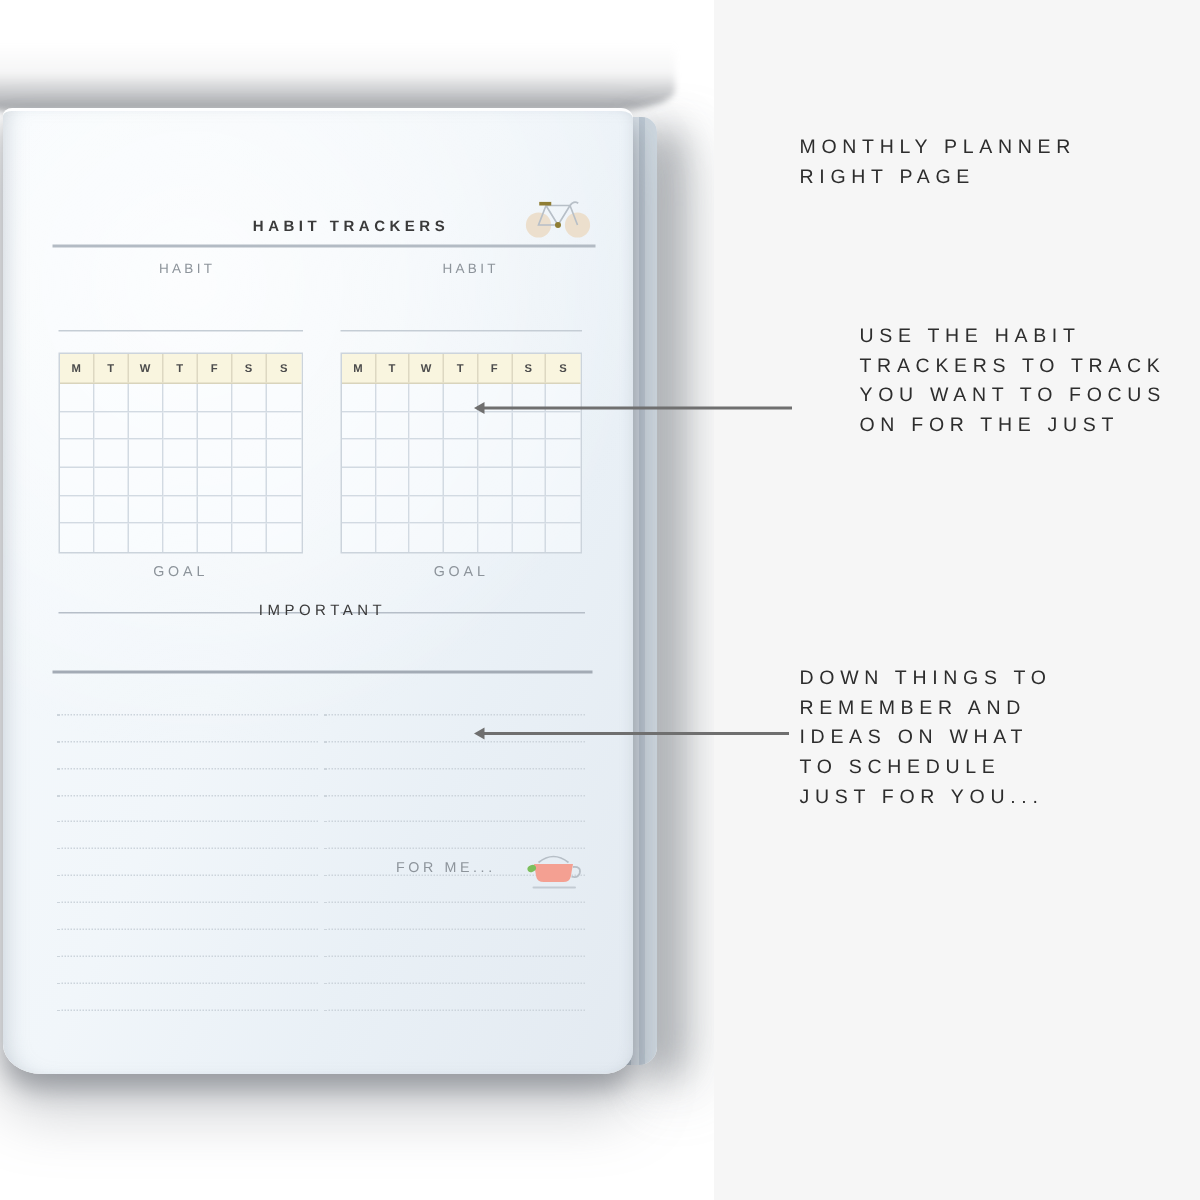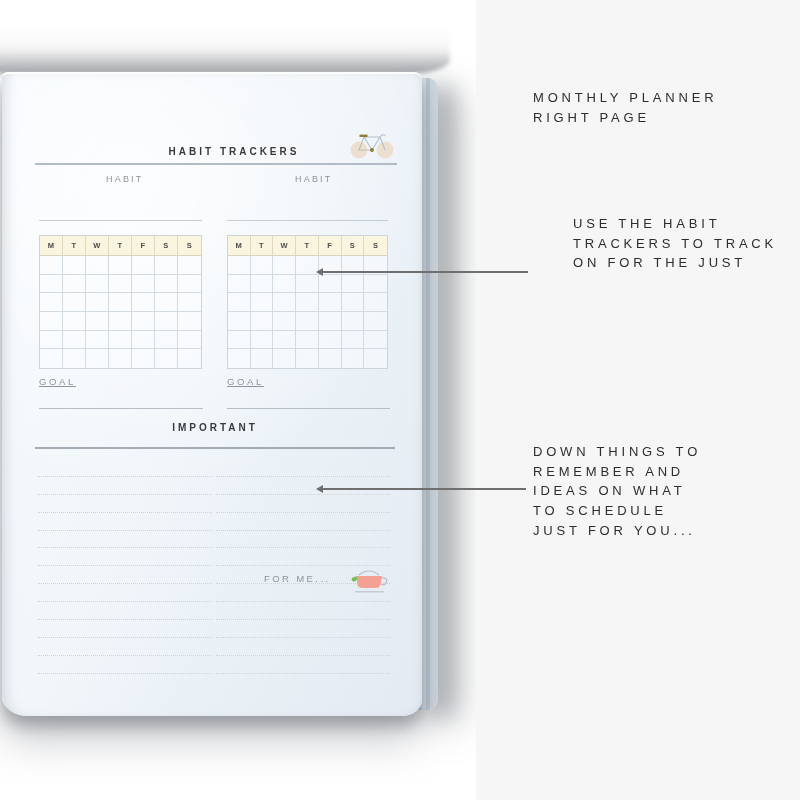--- a/index.html
+++ b/index.html
@@ -93,29 +93,29 @@
     border-right:1px solid #ddd8c2;
   }
   .dcell:last-child{border-right:none;}
   .tracker-body{display:grid;grid-template-columns:repeat(7,1fr);grid-auto-rows:18.7px;}
   .tcell{border-right:1px solid var(--grid-border,#d2dae2);border-bottom:1px solid var(--grid-border,#d2dae2);background:rgba(251,253,255,.5);}
   .tcell:nth-child(7n){border-right:none;}
   .tcell:nth-last-child(-n+7){border-bottom:none;}
 
   .goal-label{
     position:absolute;top:302px;font-size:9.5px;letter-spacing:2.6px;
-    color:var(--text-gray,#8d949b);text-decoration:underline;
+    color:var(--text-gray,#8d949b);text-align:center;
   }
   .goal-label.l{left:37px;width:163px;} .goal-label.r{left:225px;width:161px;}
   .goal-rule{position:absolute;top:334px;height:1px;background:#b6bec8;}
   .goal-rule.l{left:37px;width:164px;} .goal-rule.r{left:225px;width:163px;}
 
   .important-title{
-    position:absolute;left:33px;top:348px;width:360px;text-align:center;
-    font-size:10px;font-weight:bold;letter-spacing:3px;color:var(--text-dark,#3a3a3a);
+    position:absolute;left:33px;top:328px;width:360px;text-align:center;
+    font-size:10px;font-weight:normal;letter-spacing:3px;color:var(--text-dark,#3a3a3a);
   }
   .important-rule{position:absolute;left:33px;top:373px;width:360px;height:2px;background:#a3abb5;}
 
   .ruled-column{position:absolute;top:385px;}
   .ruled-column.l{left:36px;width:174px;} .ruled-column.r{left:214px;width:174px;}
   .rline{height:17.9px;box-sizing:border-box;border-bottom:1px dotted var(--dotted,#ccd4db);}
 
   .for-me-label{
     position:absolute;left:262px;top:499px;width:80px;text-align:left;
     font-size:9.5px;letter-spacing:2.4px;color:var(--text-gray,#8d949b);z-index:5;
@@ -326,20 +326,21 @@
   <div class="info-panel"></div>
 
   <div class="caption caption-title">
     <div>MONTHLY PLANNER</div>
     <div>RIGHT PAGE</div>
   </div>
 
   <div class="caption caption-note1">
     <div>USE THE HABIT</div>
     <div>TRACKERS TO TRACK</div>
+    <div>YOU WANT TO FOCUS</div>
     <div>ON FOR THE JUST</div>
   </div>
 
   <div class="caption caption-note2">
     <div>DOWN THINGS TO</div>
     <div>REMEMBER AND</div>
     <div>IDEAS ON WHAT</div>
     <div>TO SCHEDULE</div>
     <div>JUST FOR YOU...</div>
   </div>

